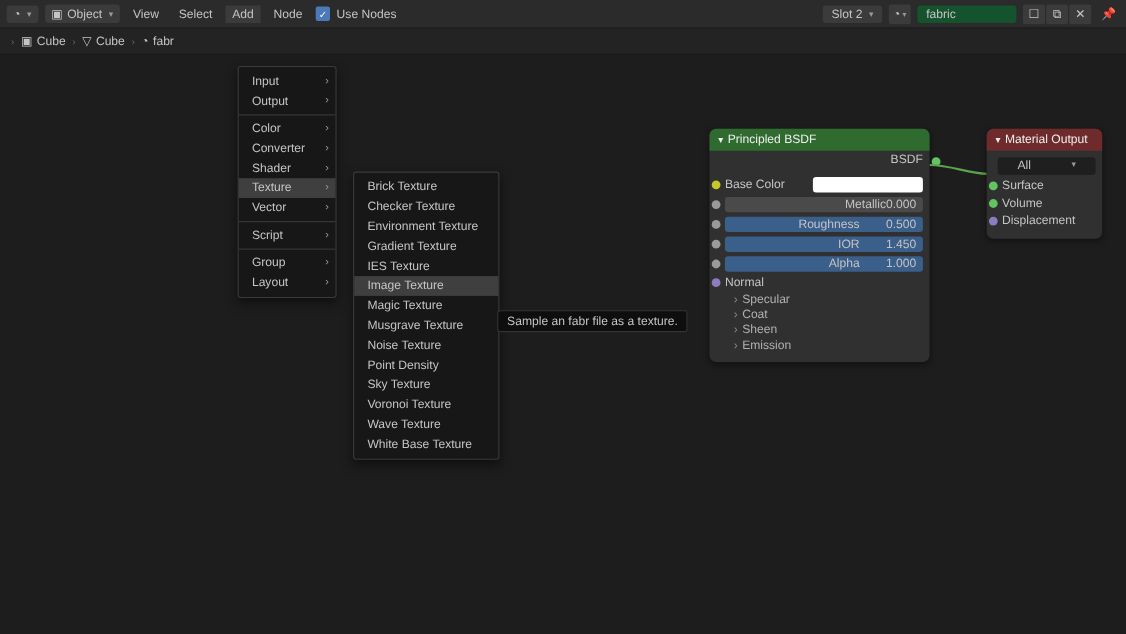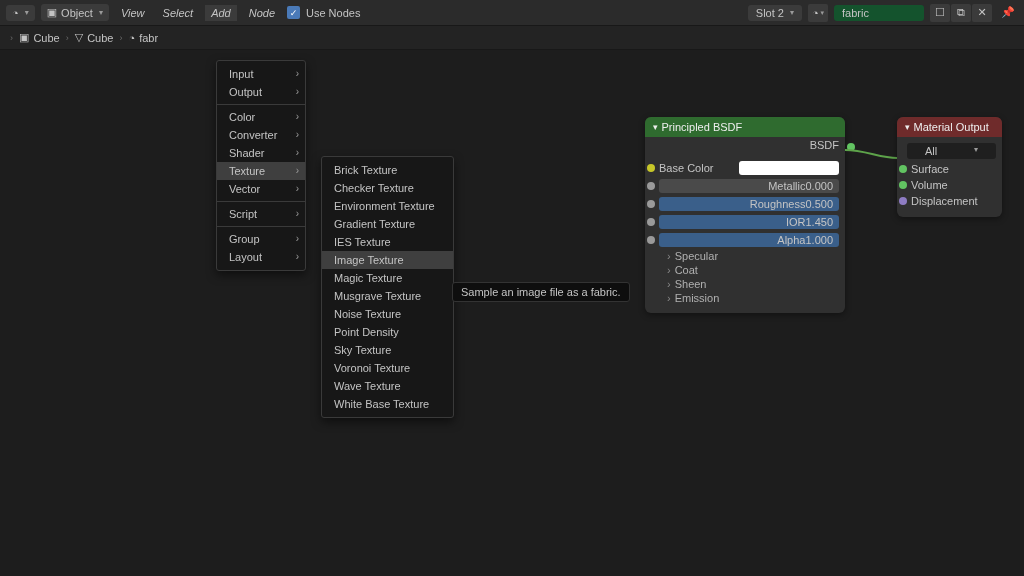--- a/index.html
+++ b/index.html
@@ -1,21 +1,21 @@
 <!DOCTYPE html>
 <html><head>
 <meta charset="utf-8">
 <style>
   * { box-sizing: border-box; margin: 0; padding: 0; font-family: -apple-system, BlinkMacSystemFont, "Segoe UI", sans-serif; font-size: 11px; }
   body { background: #1d1d1d; color: #c4c4c4; width: 1024px; height: 576px; overflow: hidden; position: relative; }
 
   
   .toolbar { display: flex; align-items: center; height: 26px; background: #2b2b2b; padding: 0 6px; gap: 6px; border-bottom: 1px solid #181818; }
   .tool-btn { display: flex; align-items: center; padding: 2px 6px; border-radius: 3px; background: #3b3b3b; cursor: pointer; gap: 4px; }
-  .menu-item { padding: 2px 6px; cursor: pointer; font-style: italic; }
+  .menu-item { padding: 2px 6px; cursor: pointer; }
   .menu-item.active { background: #3b3b3b; }
   .checkbox { width: 13px; height: 13px; background: #4a7ab8; border-radius: 2px; display: inline-flex; align-items: center; justify-content: center; color: #fff; font-size: 9px; }
   .chev { font-size: 8px; color: #9a9a9a; margin-left: 2px; }
   .spacer { flex: 1; }
   .slot-dd { background: #3b3b3b; padding: 2px 8px; border-radius: 3px; display: flex; align-items: center; gap: 4px; }
   .mat-input { background: #14532d; padding: 2px 8px; border-radius: 3px; min-width: 90px; display: flex; align-items: center; gap: 4px; }
   .icon-btn { width: 20px; height: 18px; background: #3b3b3b; border-radius: 2px; display: inline-flex; align-items: center; justify-content: center; cursor: pointer; }
   .pin { background: transparent; }
 
   
@@ -41,21 +41,21 @@
   .node-out { text-align: right; padding: 2px 6px 4px; position: relative; }
   .node-sel { background: #1f1f1f; border-radius: 3px; padding: 2px 18px; margin: 2px 0; display: flex; justify-content: space-between; }
   .node-row { display: flex; align-items: center; padding: 2px 0; gap: 4px; position: relative; }
   .sock { width: 8px; height: 8px; border-radius: 50%; flex: none; margin-left: -10px; }
   .sock.y { background: #c7c729; }
   .sock.g { background: #62c462; }
   .sock.gray { background: #9a9a9a; }
   .sock.purple { background: #8e7cc3; }
   .sock.out { position: absolute; right: -10px; top: 6px; margin: 0; }
   .num-field { flex: 1; background: #4a4a4a; border-radius: 3px; padding: 1px 6px; display: flex; justify-content: flex-end; }
-  .num-field.blue { background: #3a5f8a; }
+  .num-field.blue { background: #3a5f8a; gap: 24px; }
   .swatch { flex: 1; height: 14px; background: #fff; border-radius: 3px; }
   .expand-row { padding: 1px 0 1px 10px; color: #b0b0b0; }
   .expand-row::before { content: "›"; margin-right: 4px; color: #888; display: inline-block; }
   .out-row { padding: 2px 4px 2px 2px; position: relative; }
 
   svg.wire { position: absolute; pointer-events: none; }
 </style>
 </head>
 <body>
 
@@ -120,21 +120,21 @@
     <div class="dd-row">Magic Texture</div>
     <div class="dd-row">Musgrave Texture</div>
     <div class="dd-row">Noise Texture</div>
     <div class="dd-row">Point Density</div>
     <div class="dd-row">Sky Texture</div>
     <div class="dd-row">Voronoi Texture</div>
     <div class="dd-row">Wave Texture</div>
     <div class="dd-row">White Base Texture</div>
   </div>
 
-<div class="tooltip" style="left:452px; top:282px;">Sample an image file as a fabric.</div>
+<div class="tooltip" style="left:452px; top:282px;">Sample an fabr file as a texture.</div>
 
 <div class="node" style="left:645px; top:117px;">
   <div class="node-head green">
       <span style="font-size:9px">▾</span>
       <span>Principled BSDF</span>
     </div>
   <div class="node-out"><span>BSDF</span><span class="sock g out"></span></div>
   <div class="node-body" style="padding-left:12px">
     <div class="node-row">
       <span class="sock y"></span>
@@ -164,20 +164,24 @@
           </div>
         </div>
         <div class="node-row">
           <span class="sock gray"></span>
           <div class="num-field blue">
             <span>Alpha</span>
             <span>1.000</span>
           </div>
         </div>
       </div>
+    <div class="node-row">
+        <span class="sock purple"></span>
+        <span>Normal</span>
+      </div>
     <div id="expander-rows">
         <div class="expand-row">Specular</div>
         <div class="expand-row">Coat</div>
         <div class="expand-row">Sheen</div>
         <div class="expand-row">Emission</div>
       </div>
   </div>
 </div>
 
 <svg class="wire" style="left:845px; top:140px; width:55px; height:30px;">

